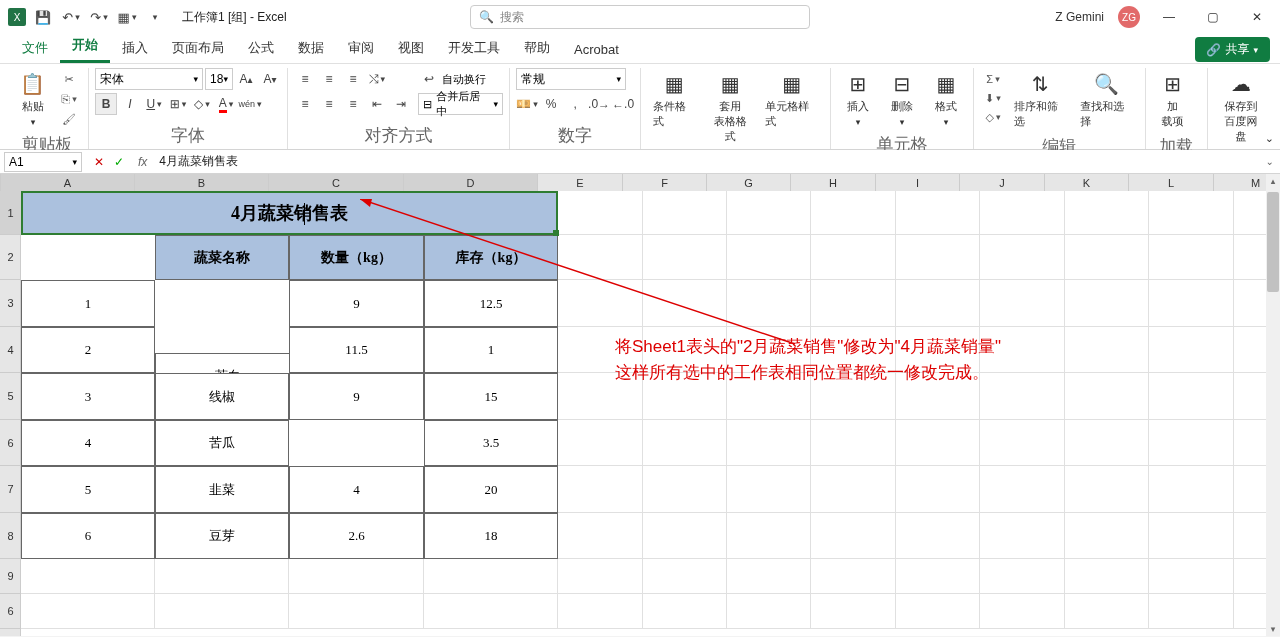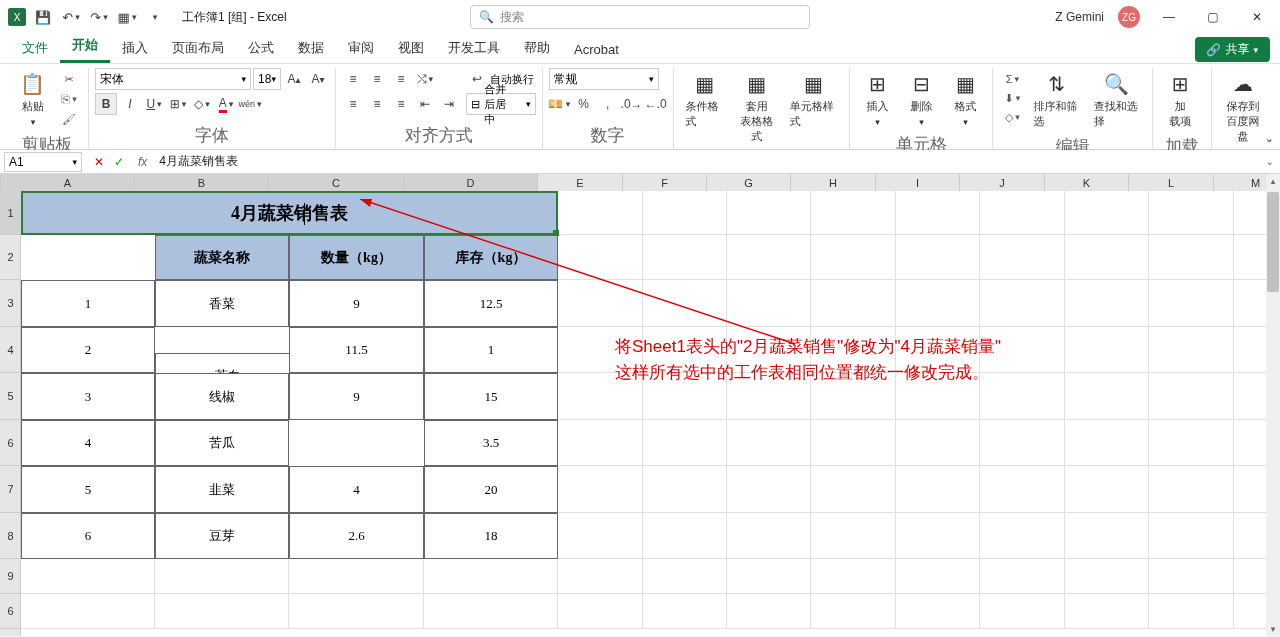--- a/index.html
+++ b/index.html
@@ -28,21 +28,21 @@
 .ribbon { height: 86px; background: #fff; border-bottom: 1px solid #d4d4d4; display: flex; padding: 4px 6px 0; position: relative; }
 .ribbon-group { display: flex; flex-direction: column; border-right: 1px solid #e0e0e0; padding: 0 6px; }
 .ribbon-group .controls { flex: 1; display: flex; align-items: flex-start; gap: 2px; }
 .ribbon-group .label { font-size: 17px; color: #666; text-align: center; padding: 2px 0; }
 .big-btn { display: flex; flex-direction: column; align-items: center; justify-content: center; padding: 4px 6px; cursor: pointer; font-size: 11px; color: #333; gap: 3px; min-width: 42px; }
 .big-btn .ico { font-size: 20px; }
 .small-stack { display: flex; flex-direction: column; gap: 2px; padding: 2px; }
 .small-btn { width: 22px; height: 18px; display: flex; align-items: center; justify-content: center; cursor: pointer; font-size: 11px; color: #555; }
 .font-row { display: flex; align-items: center; gap: 2px; }
 .combo { border: 1px solid #ccc; background: #fff; height: 22px; padding: 1px 4px; font-size: 12px; display: flex; align-items: center; justify-content: space-between; }
-.font-name { width: 156px; }
+.font-name { width: 108px; }
 .font-size { width: 28px; }
 .tiny-btn { width: 22px; height: 22px; border: 1px solid transparent; display: flex; align-items: center; justify-content: center; cursor: pointer; font-size: 12px; color: #444; }
 .merge-btn { border: 1px solid #ccc; background: #fff; height: 22px; padding: 0 18px 0 4px; font-size: 11px; display: flex; align-items: center; gap: 4px; position: relative; }
 .merge-btn::after { content: '▾'; position: absolute; right: 4px; font-size: 9px; }
 .ribbon-collapse { position: absolute; right: 6px; bottom: 4px; font-size: 11px; color: #333; cursor: pointer; }
 
 
 .formula-bar { height: 24px; background: #fff; border-bottom: 1px solid #d4d4d4; display: flex; align-items: center; position: relative; }
 .name-box { width: 78px; height: 20px; border: 1px solid #ccc; margin: 0 4px; padding: 0 4px; font-size: 12px; background: #fff; display: flex; align-items: center; justify-content: space-between; }
 .fb-btns { display: flex; gap: 2px; margin: 0 4px; }
@@ -452,21 +452,20 @@
       <div class="cell" style="left: 403px; top: 368px; width: 134px; height: 35px;"></div>
       <div class="cell" style="left: 0px; top: 403px; width: 134px; height: 35px;"></div>
       <div class="cell" style="left: 134px; top: 403px; width: 134px; height: 35px;"></div>
       <div class="cell" style="left: 268px; top: 403px; width: 135px; height: 35px;"></div>
       <div class="cell" style="left: 403px; top: 403px; width: 134px; height: 35px;"></div>
       <div class="cell merged-title" style="left: 0px; top: 0px; width: 537px; height: 44px;">4月蔬菜销售表<div style="position: absolute; width: 1px; height: 22px; background: rgb(0, 0, 0); left: 282px; top: 11px;"></div></div>
       <div class="cell th" style="left: 134px; top: 44px; width: 134px; height: 45px;">蔬菜名称</div>
       <div class="cell th" style="left: 403px; top: 44px; width: 134px; height: 45px;">库存（kg）</div>
       <div class="cell th" style="left: 268px; top: 44px; width: 135px; height: 45px;">数量（kg）</div>
       <div class="cell td" style="left: 0px; top: 89px; width: 134px; height: 47px;">1</div>
-      <div class="cell td" style="left: 134px; top: 89px; width: 134px; height: 47px;">香菜</div>
       <div class="cell td" style="left: 268px; top: 89px; width: 135px; height: 47px;">9</div>
       <div class="cell td" style="left: 403px; top: 89px; width: 134px; height: 47px;">12.5</div>
       <div class="cell td" style="left: 0px; top: 136px; width: 134px; height: 46px;">2</div>
       <div class="cell td" style="left: 134px; top: 120px; width: 146px; height: 46px; margin-top: 42px;">茭白</div>
       <div class="cell td" style="left: 268px; top: 136px; width: 135px; height: 46px;">11.5</div>
       <div class="cell td" style="left: 403px; top: 136px; width: 134px; height: 46px;">1</div>
       <div class="cell td" style="left: 0px; top: 182px; width: 134px; height: 47px;">3</div>
       <div class="cell td" style="left: 134px; top: 182px; width: 134px; height: 47px;">线椒</div>
       <div class="cell td" style="left: 268px; top: 182px; width: 135px; height: 47px;">9</div>
       <div class="cell td" style="left: 403px; top: 182px; width: 134px; height: 47px;">15</div>

